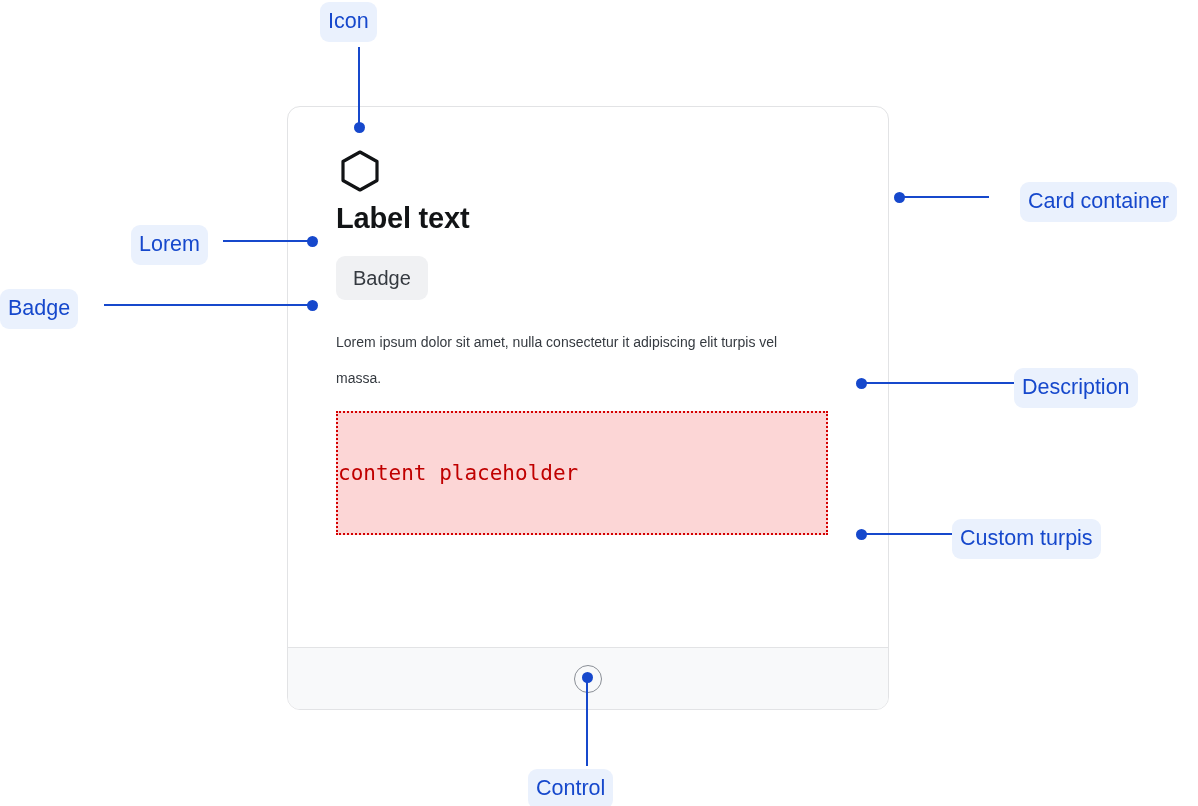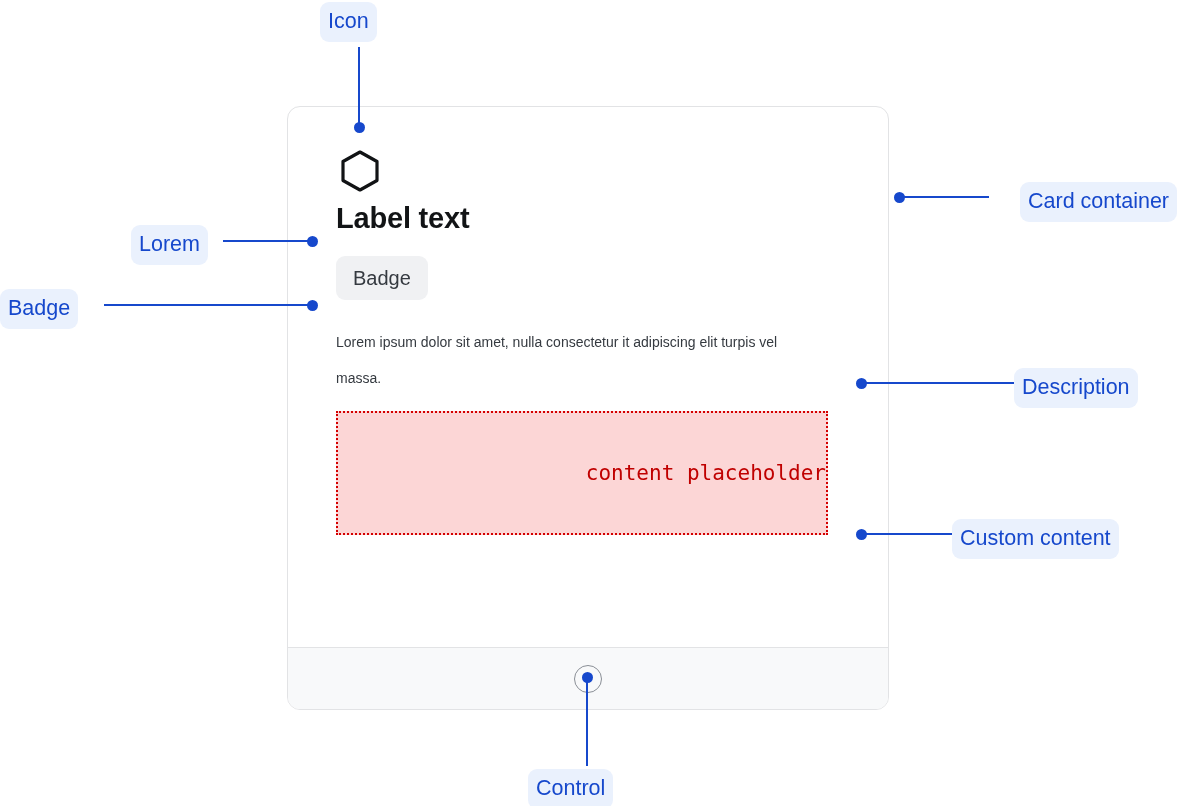--- a/index.html
+++ b/index.html
@@ -73,21 +73,21 @@
   }
 
   .card-placeholder {
     margin-top: 14px;
     height: 124px;
     box-sizing: border-box;
     background: #fcd6d6;
     border: 2px dotted #d40000;
     display: flex;
     align-items: center;
-    justify-content: flex-end;
+    justify-content: flex-start;
     color: #c00000;
     font-family: "DejaVu Sans Mono", monospace;
     font-size: 21px;
   }
 
   .card-footer {
     position: absolute;
     left: 0; right: 0; bottom: 0;
     height: 61px;
     background: #f8f9fa;
@@ -177,19 +177,19 @@
   <div class="ann-pill" style="left:0px; top:289px;">Badge</div>
   <div class="ann-line h" style="left:104px; top:304px; width:211px;"></div>
   <div class="ann-dot" style="left:307px; top:300px;"></div>
 
   <div class="ann-dot" style="left:856px; top:378px;"></div>
   <div class="ann-line h" style="left:861px; top:382px; width:154px;"></div>
   <div class="ann-pill" style="left:1014px; top:368px;">Description</div>
 
   <div class="ann-dot" style="left:856px; top:529px;"></div>
   <div class="ann-line h" style="left:861px; top:533px; width:92px;"></div>
-  <div class="ann-pill" style="left:952px; top:519px;">Custom content</div>
+  <div class="ann-pill" style="left:952px; top:519px;">Custom turpis</div>
 
   <div class="ann-dot" style="left:582px; top:672px;"></div>
   <div class="ann-line v" style="left:586px; top:677px; height:89px;"></div>
   <div class="ann-pill" style="left:528px; top:769px;">Control</div>
 
 </div>
 
 </body></html>

